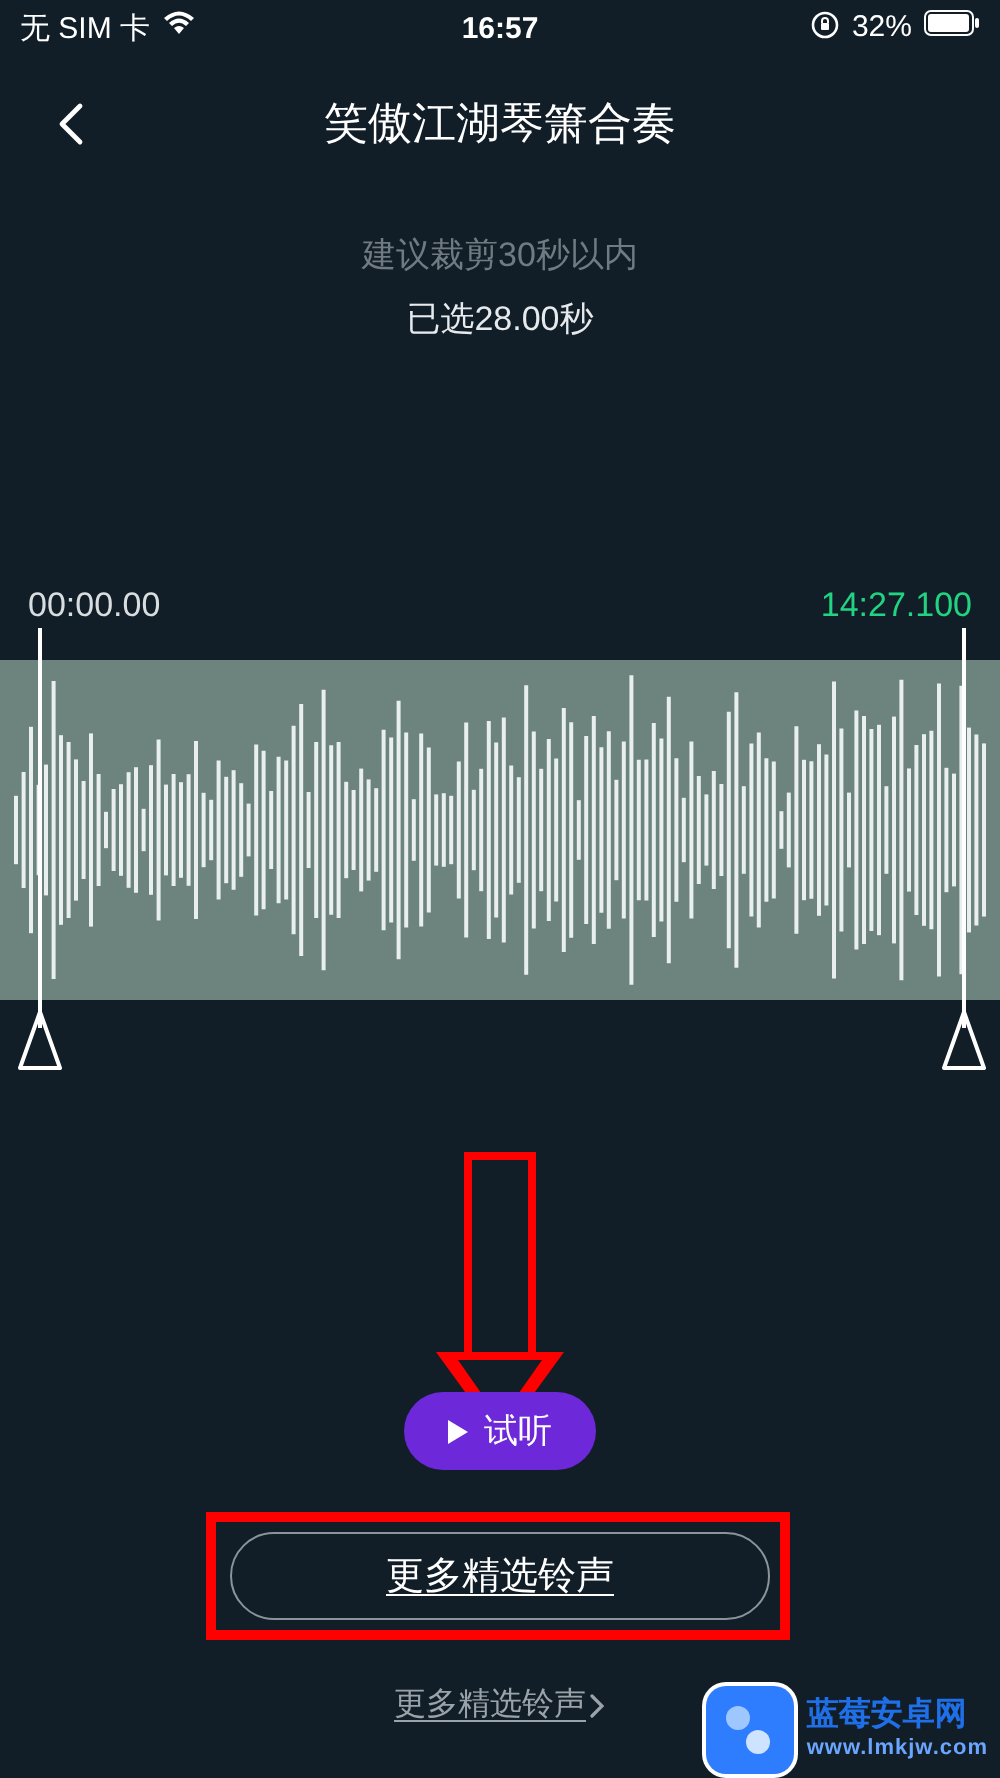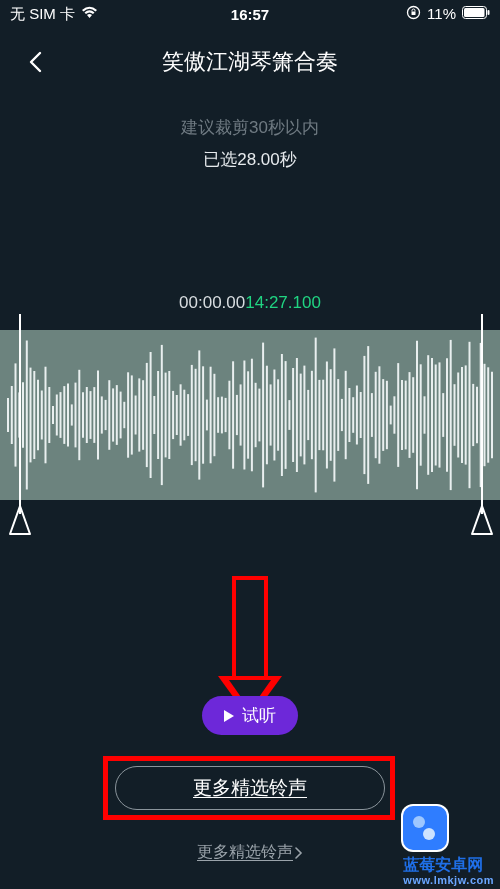--- a/index.html
+++ b/index.html
@@ -63,22 +63,22 @@
   }
   .hint1 { top: 116px; color: #6f7a82; }
   .hint2 { top: 148px; color: #e6eaed; }
 
   
   .time-labels {
     position: absolute;
     top: 293px;
     left: 0; right: 0;
     display: flex;
-    justify-content: center;
-    padding: 0 4px;
+    justify-content: space-between;
+    padding: 0 14px;
     font-size: 17px;
   }
   .t-start { color: #d8dde0; }
   .t-end   { color: #20d482; }
 
   
   .wave-wrap {
     position: absolute;
     top: 330px;
     left: 0; right: 0;
@@ -214,23 +214,23 @@
     align-items: center;
     gap: 1px;
   }
 
   
   .watermark {
     position: absolute;
     right: 0;
     bottom: 0;
     display: flex;
+    align-items: center;
     gap: 6px;
     padding: 4px 6px 2px 6px;
-    flex-direction: column;
   }
   .wm-icon {
     width: 44px; height: 44px;
     background: #2f7dff;
     border-radius: 10px;
     position: relative;
     box-shadow: 0 0 0 2px #fff;
   }
   .wm-icon::before {
     content: "";
@@ -272,21 +272,21 @@
   </div>
   <div class="status-center">16:57</div>
   <div class="status-right">
     <span class="lock-icon">
       <svg width="15" height="15" viewBox="0 0 15 15">
           <circle cx="7.5" cy="7.5" r="6" fill="none" stroke="#fff" stroke-width="1.3"></circle>
           <rect x="5.5" y="6.5" width="4" height="3.5" rx="0.5" fill="#fff"></rect>
           <path d="M6 6.5 V5.5 a1.5 1.5 0 0 1 3 0 V6.5" fill="none" stroke="#fff" stroke-width="1"></path>
         </svg>
     </span>
-    <span>11%</span>
+    <span>32%</span>
     <span class="battery-icon">
       <svg width="28" height="13" viewBox="0 0 28 13">
           <rect x="0.5" y="0.5" width="24" height="12" rx="3" fill="none" stroke="#fff" stroke-width="1"></rect>
           <rect x="2" y="2" width="20.5" height="9" rx="1.5" fill="#fff"></rect>
           <rect x="25.5" y="4" width="2" height="5" rx="1" fill="#fff"></rect>
         </svg>
     </span>
   </div>
 </div>
 

